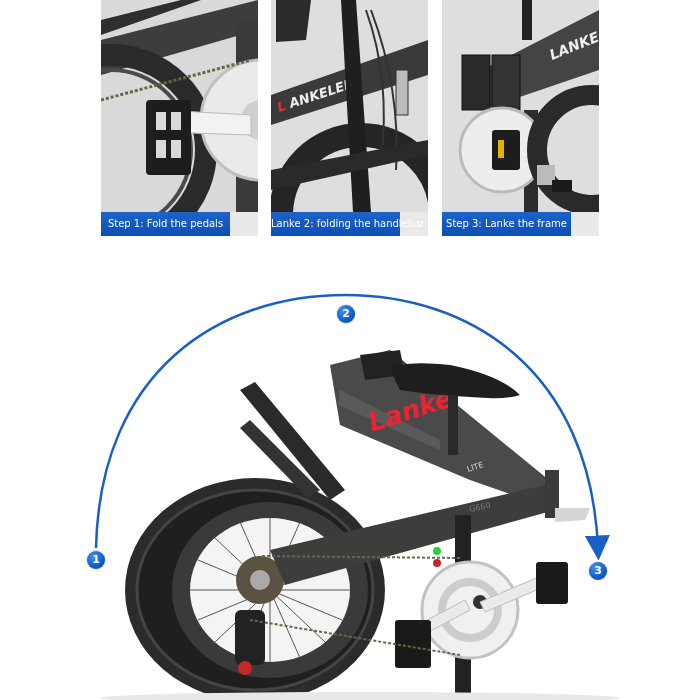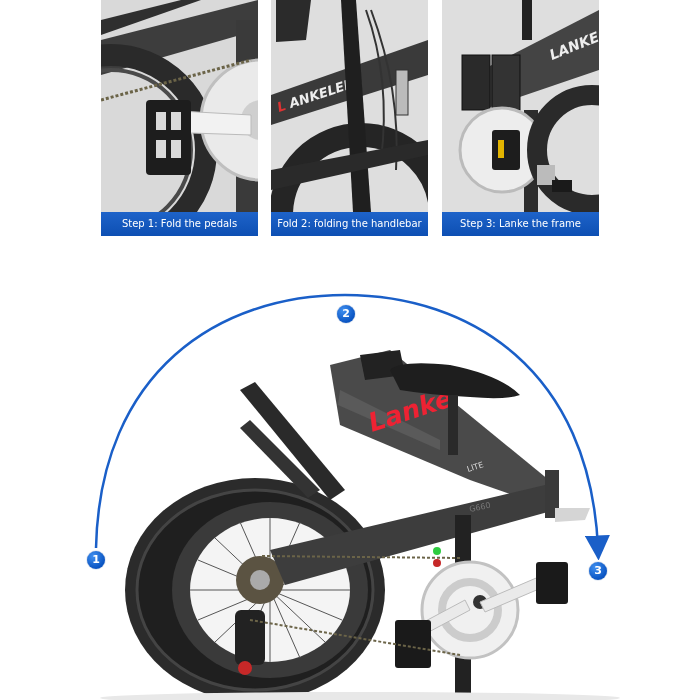--- a/index.html
+++ b/index.html
@@ -1,20 +1,20 @@
 <!DOCTYPE html>
 <html><head>
   <meta charset="utf-8">
   <style>
     html, body { margin: 0; padding: 0; background: #ffffff; }
     body { width: 700px; height: 700px; position: relative; overflow: hidden; font-family: "DejaVu Sans", sans-serif; }
 
     .panel { position: absolute; top: 0; width: 157px; height: 236px; overflow: hidden; background: #e9e9e9; }
     .panel .photo { position: absolute; left: 0; top: 0; width: 157px; height: 212px; overflow: hidden; background: #dcdcdc; }
-    .panel .label { position: absolute; left: 0; top: 212px; width: 157px; height: 24px; background: linear-gradient(#1e63c9, #0d4fb3); color: #ffffff; font-size: 10px; line-height: 24px; text-align: center; white-space: nowrap; }
+    .panel .label { position: absolute; left: 0; top: 212px; width: 129px; height: 24px; background: linear-gradient(#1e63c9, #0d4fb3); color: #ffffff; font-size: 10px; line-height: 24px; text-align: center; white-space: nowrap; }
 
     #p1 { left: 101px; }
     #p2 { left: 271px; }
     #p3 { left: 442px; }
 
     .badge { position: absolute; width: 18px; height: 18px; border-radius: 50%; background: radial-gradient(circle at 35% 30%, #3f8ff0, #0a54c2 70%); color: #fff; font-size: 11px; font-weight: bold; line-height: 18px; text-align: center; box-shadow: 0 0 1px #0a3f8f; }
 
     .scene { position: absolute; left: 0; top: 250px; width: 700px; height: 450px; }
   </style>
 </head>
@@ -65,21 +65,21 @@
       <path d="M70 0 L85 0 L100 212 L82 212 Z" fill="#1f1f1f"></path>
 
       <path d="M95 10 Q120 80 110 160" stroke="#333" stroke-width="2" fill="none"></path>
       <path d="M100 10 Q130 90 125 170" stroke="#333" stroke-width="2" fill="none"></path>
 
       <rect x="125" y="70" width="12" height="45" fill="#bbb" stroke="#333"></rect>
 
       <path d="M0 170 L157 140 L157 155 L0 190 Z" fill="#2a2a2a"></path>
     </svg>
   </div>
-  <div class="label">Fold 2: folding the handlebar</div>
+  <div class="label">Lanke 2: folding the handlebar</div>
 </div>
 
 <div class="panel" id="p3">
   <div class="photo">
     <svg width="157" height="212" viewBox="0 0 157 212">
       <rect width="157" height="212" fill="#dedede"></rect>
 
       <path d="M40 70 L157 10 L157 70 L40 110 Z" fill="#444"></path>
       <text x="110" y="60" fill="#eee" font-size="14" font-weight="bold" font-style="italic" transform="rotate(-22 110 60)" font-family="DejaVu Sans, sans-serif">LANKE</text>
 

